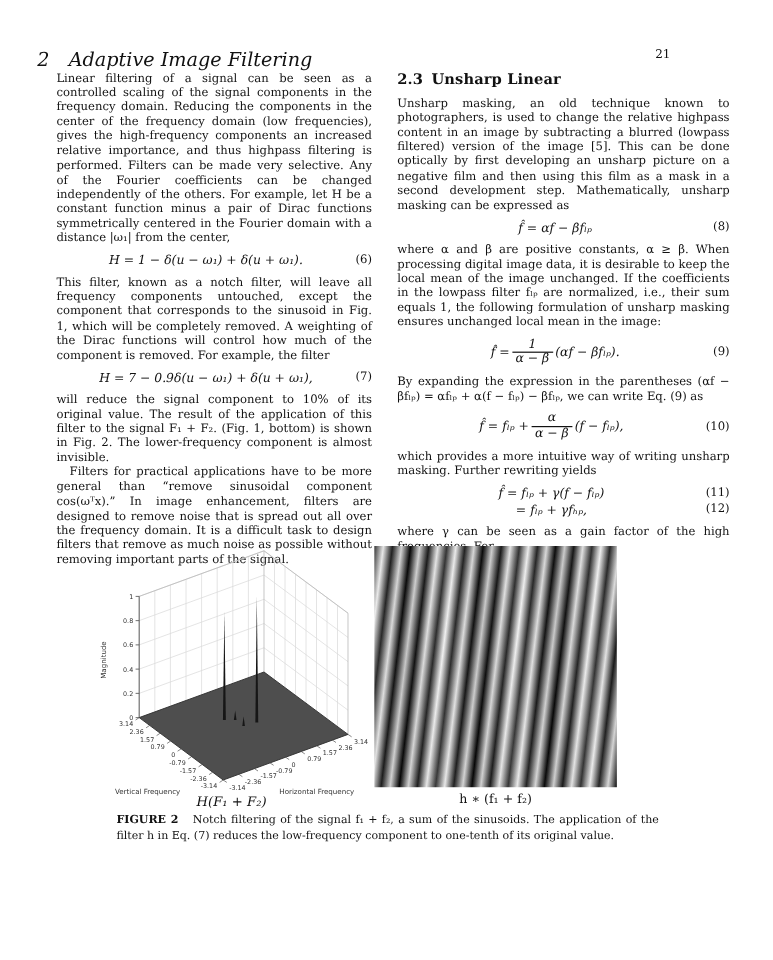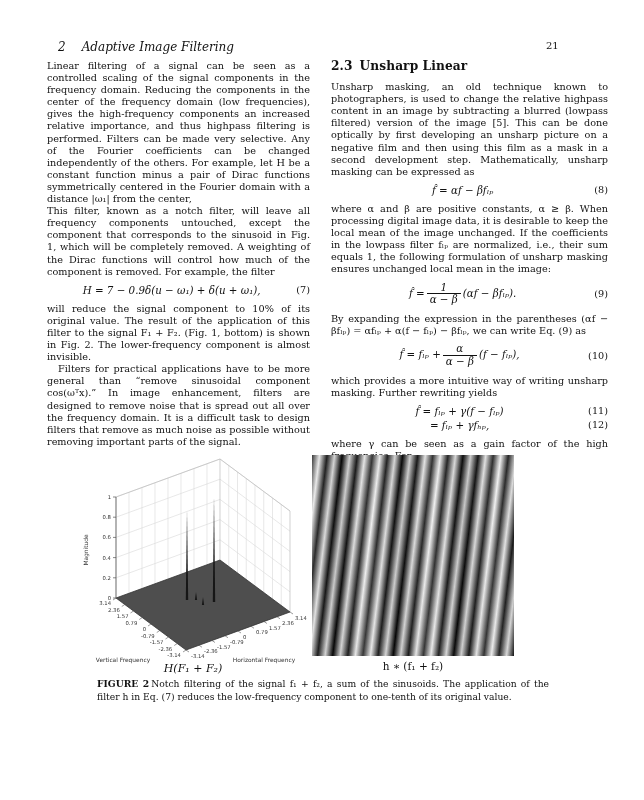--- a/index.html
+++ b/index.html
@@ -2,21 +2,21 @@
 <html><head>
 <meta charset="utf-8">
 <style>
   html,body{margin:0;padding:0;}
   body{
     width:644px;height:800px;background:#ffffff;position:relative;
     font-family:"DejaVu Serif", serif;color:#111;overflow:hidden;
   }
   .page{position:absolute;inset:0;background:#fff;}
   
-  .runhead{position:absolute;top:40px;left:58px;right:47px;font-size:12px;font-style:italic;}
+  .runhead{position:absolute;top:40px;left:31px;right:47px;font-size:16px;font-style:italic;}
   .runhead .chapnum{margin-right:16px;}
   .pagenum{position:absolute;top:40px;left:546px;font-size:10px;font-style:normal;}
   
   .col{position:absolute;top:60px;width:263px;text-align:justify;font-size:9.7px;line-height:12.1px;}
   .col-left{left:47px;}
   .col-right{left:331px;width:277px;}
   h2.sec{font-size:12.2px;margin:0 0 9px 0;font-weight:bold;letter-spacing:.1px;}
   h2.sec .secnum{margin-right:7px;}
   p{margin:0;}
   p.indent{text-indent:11px;}
@@ -33,37 +33,41 @@
   .fig-label-left{position:absolute;left:78px;top:662px;width:230px;text-align:center;
     font-size:11px;font-style:italic;}
   .stripes{position:absolute;left:312px;top:455px;width:202px;height:201px;
     background-image:
       repeating-linear-gradient(93deg, rgba(255,255,255,0.20) 0px, rgba(0,0,0,0.16) 31px, rgba(255,255,255,0.20) 62px),
       repeating-linear-gradient(97deg, #070707 0px, #ededed 7.5px, #070707 15px);
   }
   .fig-label-right{position:absolute;left:312px;top:660px;width:202px;text-align:center;
     font-size:10.5px;}
   .caption{position:absolute;left:97px;top:678px;width:452px;font-size:9.2px;line-height:12.6px;text-align:justify;}
-  .caption .cap-label{font-weight:bold;margin-right:2px;}
+  .caption .cap-label{font-weight:bold;margin-right:12px;}
   
   .tick{font-size:5.3px;fill:#333;font-family:"DejaVu Sans", sans-serif;}
   .axlabel{font-size:5.9px;fill:#333;font-family:"DejaVu Sans", sans-serif;}
 </style>
 </head>
 <body>
 
 <div class="page">
 
   <div class="runhead">
     <span class="chapnum">2</span><span>Adaptive Image Filtering</span>
   </div>
   <div class="pagenum">21</div>
 
   <div class="col col-left">
     <p>Linear filtering of a signal can be seen as a controlled scaling of the signal components in the frequency domain. Reducing the components in the center of the frequency domain (low frequencies), gives the high-frequency components an increased relative importance, and thus highpass filtering is performed. Filters can be made very selective. Any of the Fourier coefficients can be changed independently of the others. For example, let H be a constant function minus a pair of Dirac functions symmetrically centered in the Fourier domain with a distance |ω₁| from the center,</p>
+    <div class="eq">
+      <span class="eq-body">H = 1 − δ(u − ω₁) + δ(u + ω₁).</span>
+      <span class="eq-num">(6)</span>
+    </div>
     <p>This filter, known as a notch filter, will leave all frequency components untouched, except the component that corresponds to the sinusoid in Fig. 1, which will be completely removed. A weighting of the Dirac functions will control how much of the component is removed. For example, the filter</p>
     <div class="eq">
       <span class="eq-body">H = 7 − 0.9δ(u − ω₁) + δ(u + ω₁),</span>
       <span class="eq-num">(7)</span>
     </div>
     <p>will reduce the signal component to 10% of its original value. The result of the application of this filter to the signal F₁ + F₂. (Fig. 1, bottom) is shown in Fig. 2. The lower-frequency component is almost invisible.</p>
     <p class="indent">Filters for practical applications have to be more general than “remove sinusoidal component cos(ωᵀx).” In image enhancement, filters are designed to remove noise that is spread out all over the frequency domain. It is a difficult task to design filters that remove as much noise as possible without removing important parts of the signal.</p>
   </div>
 
   <div class="col col-right">

